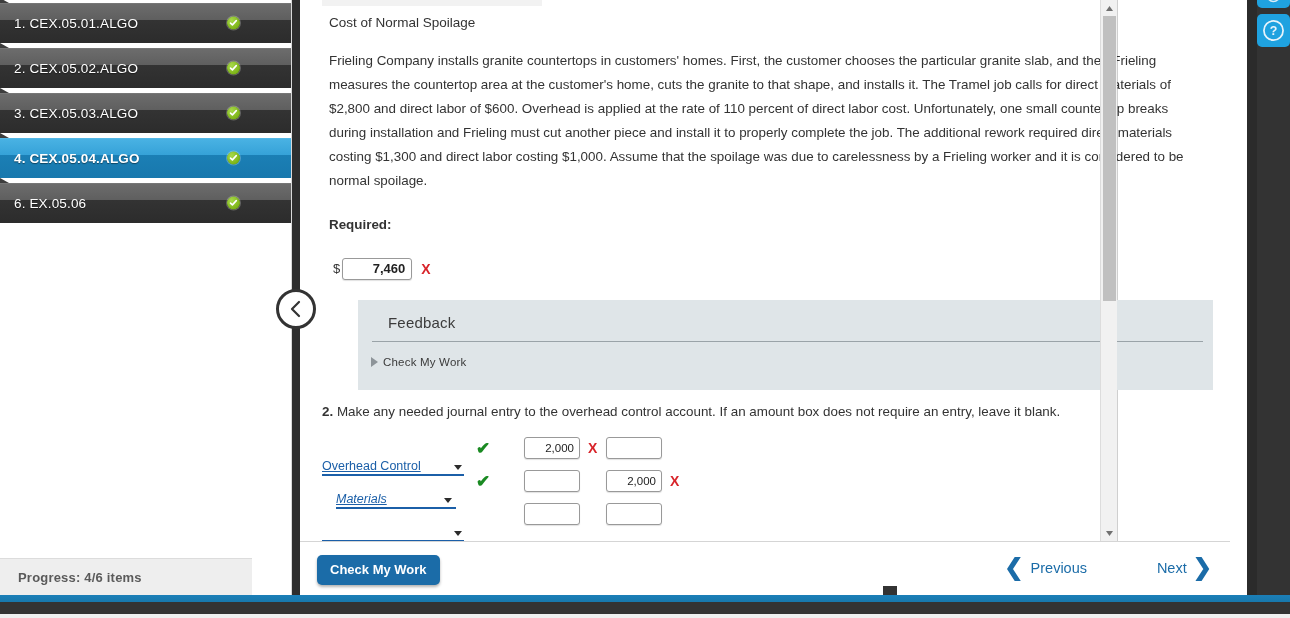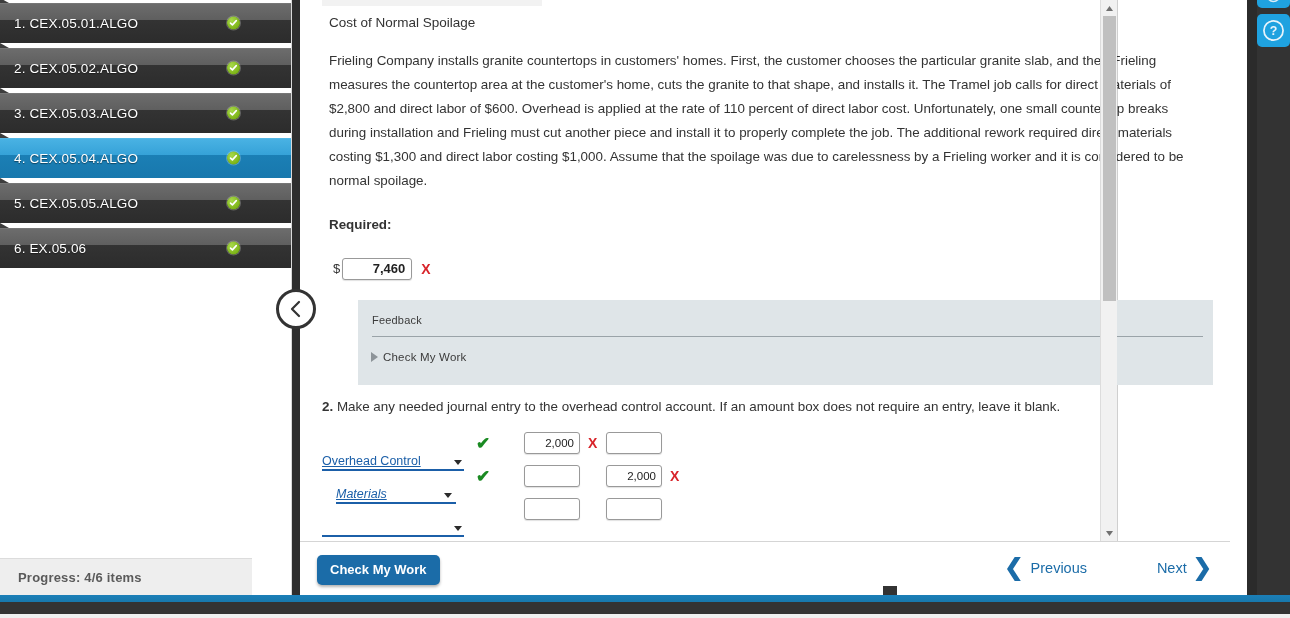--- a/index.html
+++ b/index.html
@@ -35,20 +35,21 @@
     margin-bottom: 5px;
     background: linear-gradient(to bottom, #6d6d6d 0%, #5f5f5f 42%, #333333 43%, #2c2c2c 100%);
     display: flex;
     align-items: center;
     cursor: pointer;
     box-shadow: inset 0 1px 0 rgba(255,255,255,0.07);
   }
   .nav-item.first { margin-top: 3px; }
   .nav-item.active {
     background: linear-gradient(to bottom, #4ab3e4 0%, #36a2d8 42%, #1b7fb5 43%, #1878ad 100%);
+    font-weight: bold;
   }
   
   .nav-item::before {
     content: "";
     position: absolute;
     left: 0; top: -5px;
     width: 0; height: 0;
     border-left: 9px solid #3d3d3d;
     border-top: 5px solid transparent;
   }
@@ -202,24 +203,25 @@
   .mark.wrong { color: #d8242a; }
 
   
   #feedback-panel {
     margin: 6px 28px 0 58px;
     background: #dfe5e8;
     width: 855px;
     padding: 14px 0 22px 0;
   }
   #feedback-title {
-    font-size: 11px;
+    font-size: 15px;
     color: #3b3b3b;
     padding: 0 0 10px 14px;
     letter-spacing: 0.2px;
+    margin-left: 16px;
   }
   #feedback-sep {
     height: 1px;
     background: #9aa3a8;
     margin: 0 10px 0 14px;
   }
   #cmw-row {
     display: flex;
     align-items: center;
     padding: 14px 0 0 13px;
@@ -479,28 +481,20 @@
 
       <div class="nav-item active">
         <span class="nav-label">4. CEX.05.04.ALGO</span>
         <span class="nav-status">
           <svg width="9" height="9" viewBox="0 0 9 9">
               <path d="M1.5 4.6 L3.4 6.4 L7.3 2.1" stroke="#ffffff" stroke-width="1.6" fill="none" stroke-linecap="round" stroke-linejoin="round"></path>
             </svg>
         </span>
       </div>
 
-      <div class="nav-item">
-        <span class="nav-label">5. CEX.05.05.ALGO</span>
-        <span class="nav-status">
-          <svg width="9" height="9" viewBox="0 0 9 9">
-              <path d="M1.5 4.6 L3.4 6.4 L7.3 2.1" stroke="#ffffff" stroke-width="1.6" fill="none" stroke-linecap="round" stroke-linejoin="round"></path>
-            </svg>
-        </span>
-      </div>
 
       <div class="nav-item">
         <span class="nav-label">6. EX.05.06</span>
         <span class="nav-status">
           <svg width="9" height="9" viewBox="0 0 9 9">
               <path d="M1.5 4.6 L3.4 6.4 L7.3 2.1" stroke="#ffffff" stroke-width="1.6" fill="none" stroke-linecap="round" stroke-linejoin="round"></path>
             </svg>
         </span>
       </div>
 

